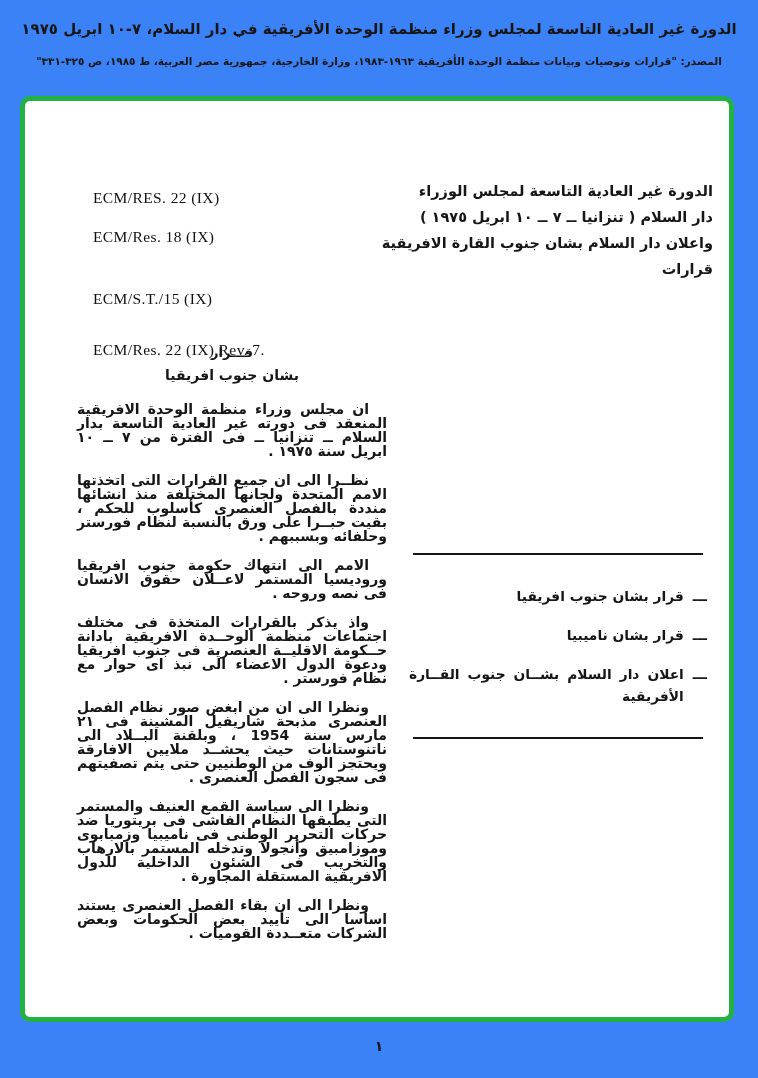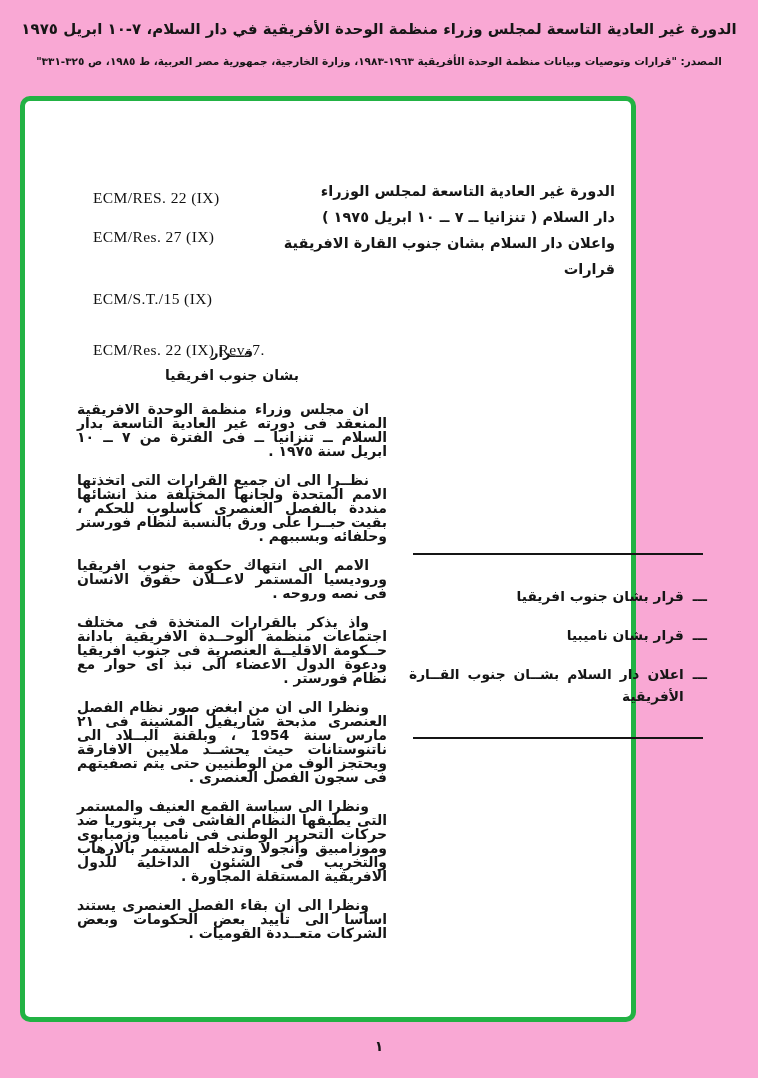--- a/index.html
+++ b/index.html
@@ -1,28 +1,28 @@
 <!DOCTYPE html>
 <html lang="ar" style="--green: #22b244; --ink: #161616;"><head>
 <meta charset="utf-8">
 <style>
   :root { --green:#22b244; --ink:#161616; }
   * { margin:0; padding:0; box-sizing:border-box; }
   html,body { background:#ffffff; }
   body { width:758px; height:1078px; overflow:hidden; font-family:"DejaVu Sans", sans-serif; color:var(--ink); }
-  .page { position:relative; width:758px; height:1078px; background:#f9a8d4; }
+  .page { position:relative; width:758px; height:1078px; background:#3b82f6; }
 
   
   .doc-title { position:absolute; top:20px; left:0; right:0; text-align:center;
                direction:rtl; font-weight:bold; font-size:15px; }
   .doc-source { position:absolute; top:55px; left:0; right:0; text-align:center;
                 direction:rtl; font-weight:bold; font-size:10.5px; letter-spacing:.2px; }
 
   
-  .green-box { position:absolute; left:20px; top:96px; width:616px; height:926px;
+  .green-box { position:absolute; left:20px; top:96px; width:714px; height:926px;
                border:5px solid var(--green); border-radius:10px; background:#fff;padding-left:24px; }
 
   
   .refs { position:absolute; left:68px; top:88px;
           font-family:"Liberation Serif", serif; font-size:15.5px; letter-spacing:.4px;
           color:#111; white-space:nowrap; }
   .ref { margin-bottom:21px; }
   .ref.r2 { margin-bottom:15px; }
   .ref.r3 { margin-bottom:33px;margin-top:44px; }
   .ref.r4 { margin-bottom:0; }
@@ -57,21 +57,21 @@
 
 <div class="page">
 
   <div class="doc-title">الدورة غير العادية التاسعة لمجلس وزراء منظمة الوحدة الأفريقية في دار السلام، ٧-١٠ ابريل ١٩٧٥</div>
   <div class="doc-source">المصدر: "قرارات وتوصيات وبيانات منظمة الوحدة الأفريقية ١٩٦٣-١٩٨٣، وزارة الخارجية، جمهورية مصر العربية، ط ١٩٨٥، ص ٣٢٥-٣٣١"</div>
 
   <div class="green-box">
 
     <div class="refs">
       <div class="ref r1">ECM/RES. 22 (IX)</div>
-      <div class="ref r2">ECM/Res. 27 (IX)</div>
+      <div class="ref r2">ECM/Res. 18 (IX)</div>
       <div class="ref r3">ECM/S.T./15 (IX)</div>
       <div class="ref r4">ECM/Res. 22 (IX) Rev. 7.</div>
     </div>
 
     <div class="session">
       <div>الدورة غير العادية التاسعة لمجلس الوزراء</div>
       <div>دار السلام ( تنزانيا ــ ٧ ــ ١٠ ابريل ١٩٧٥ )</div>
       <div>واعلان دار السلام بشان جنوب القارة الافريقية</div>
       <div>قرارات</div>
     </div>

